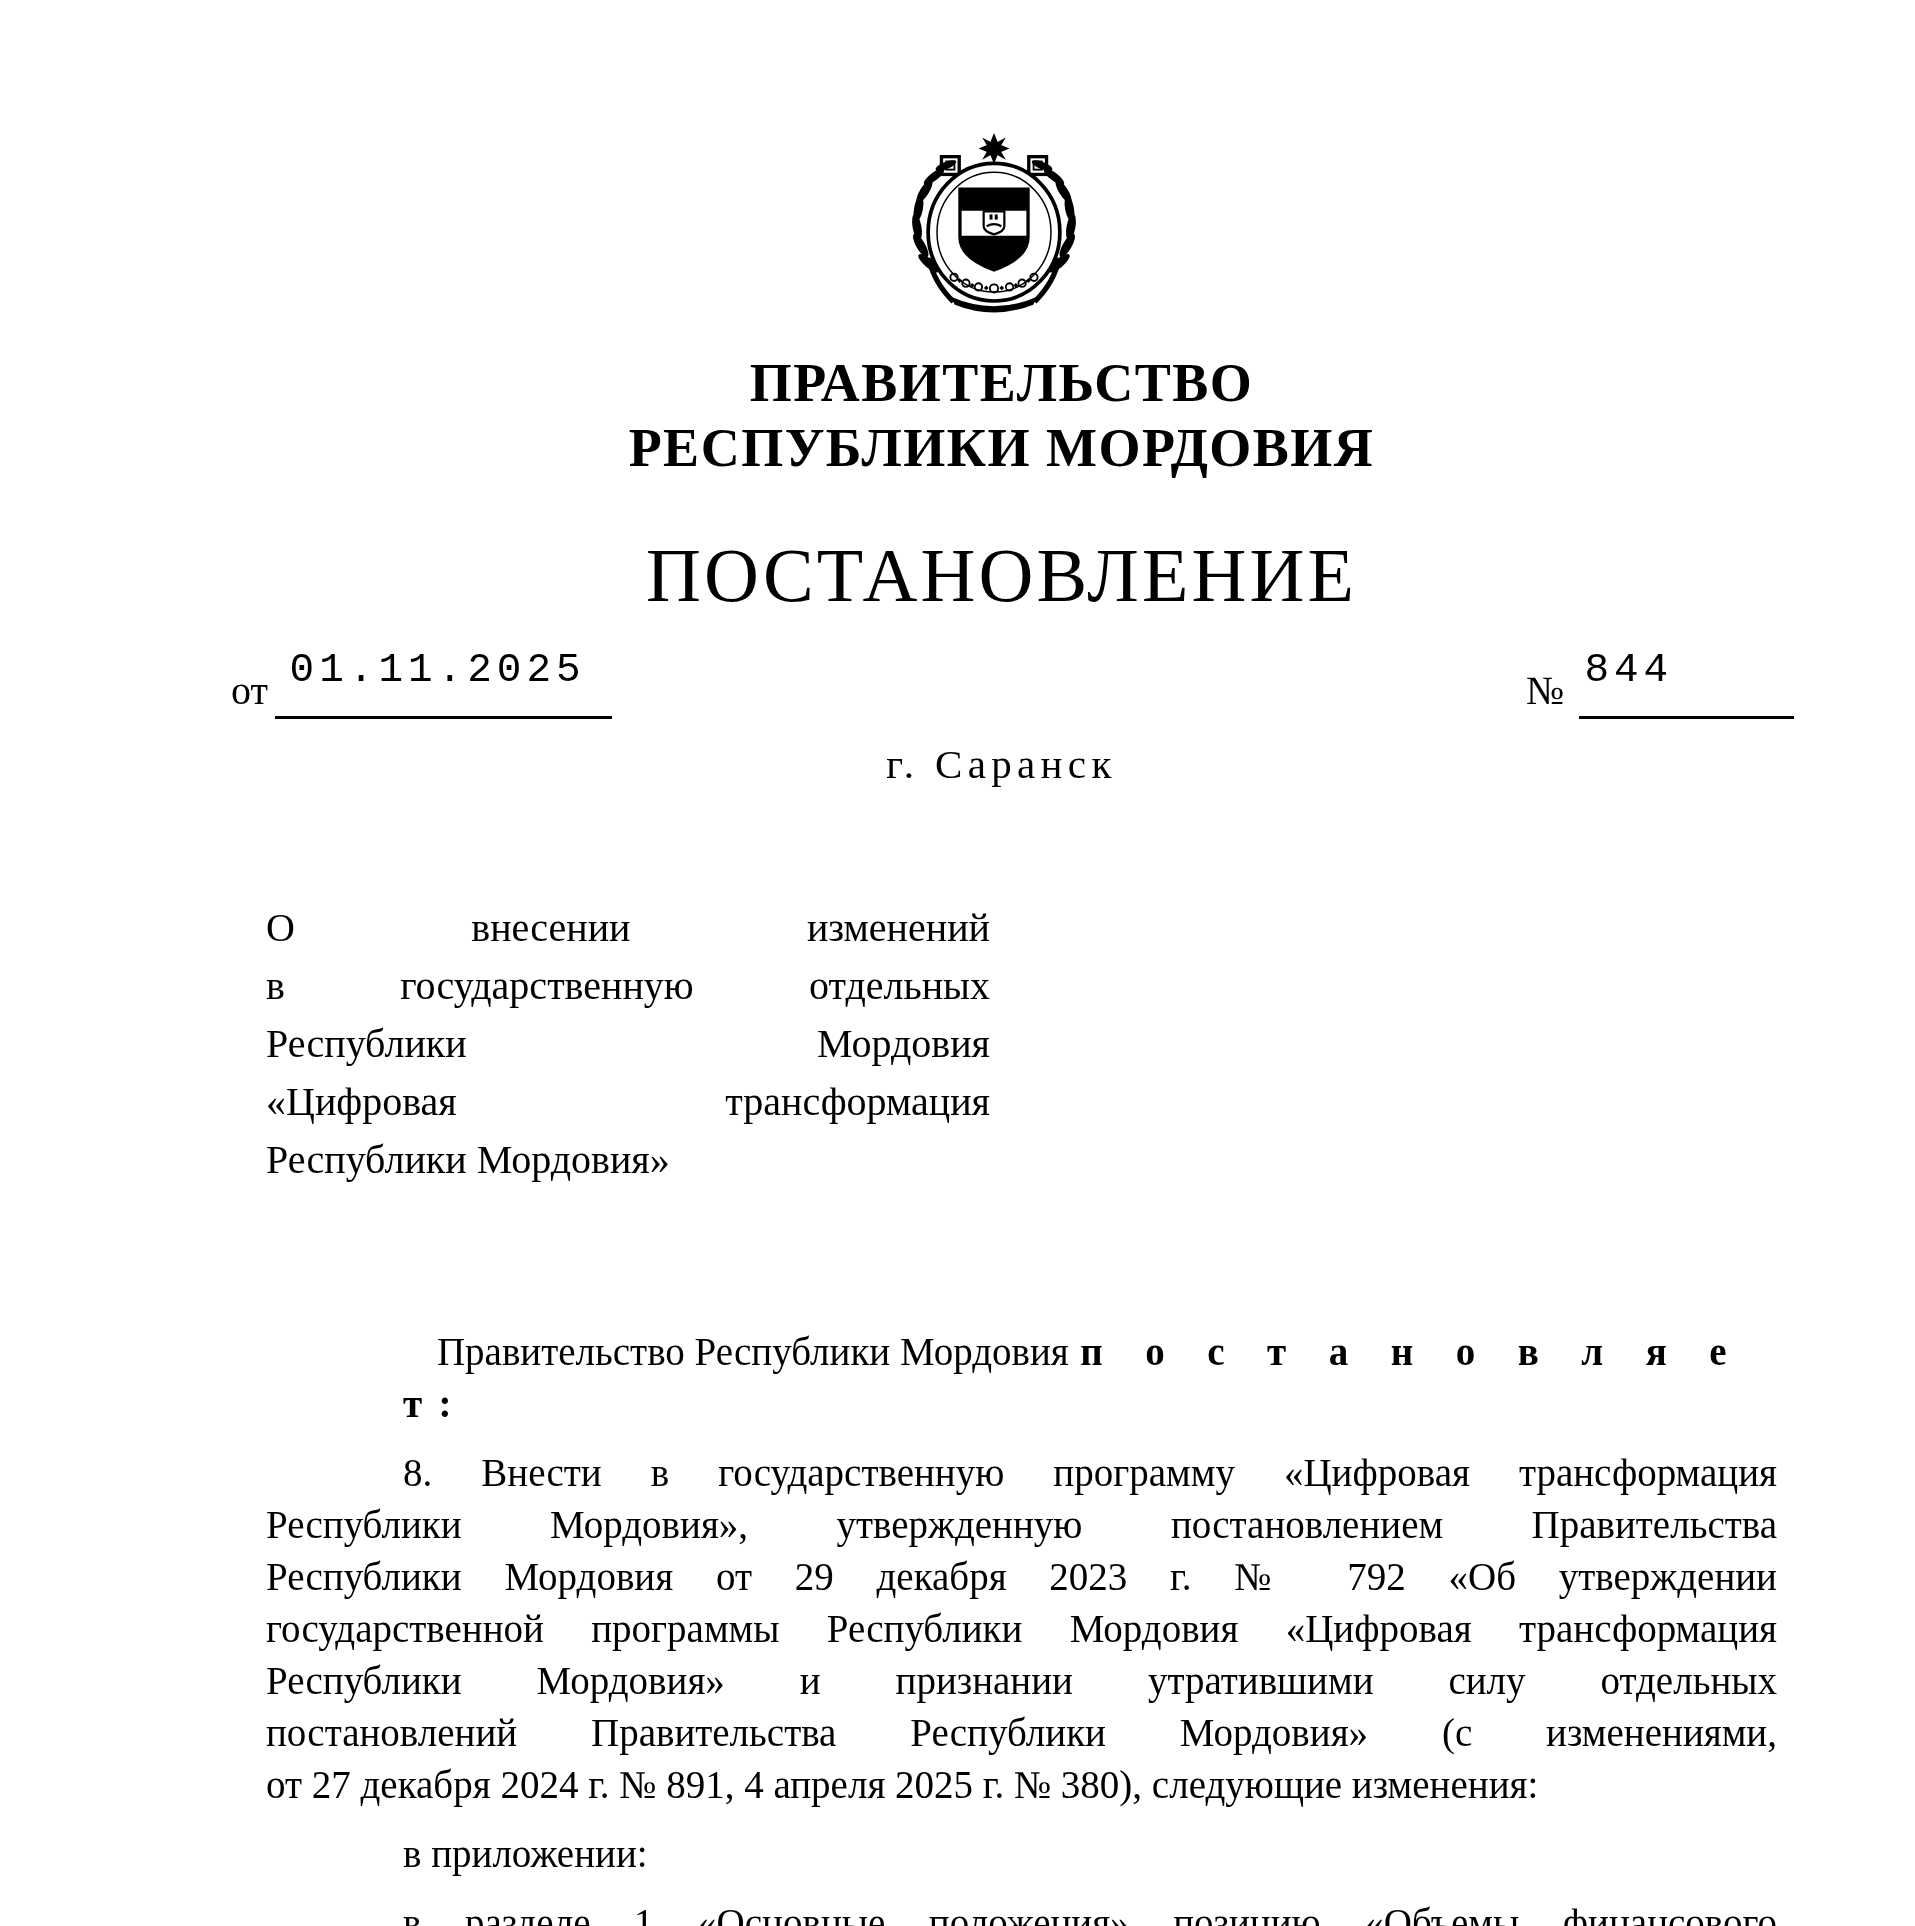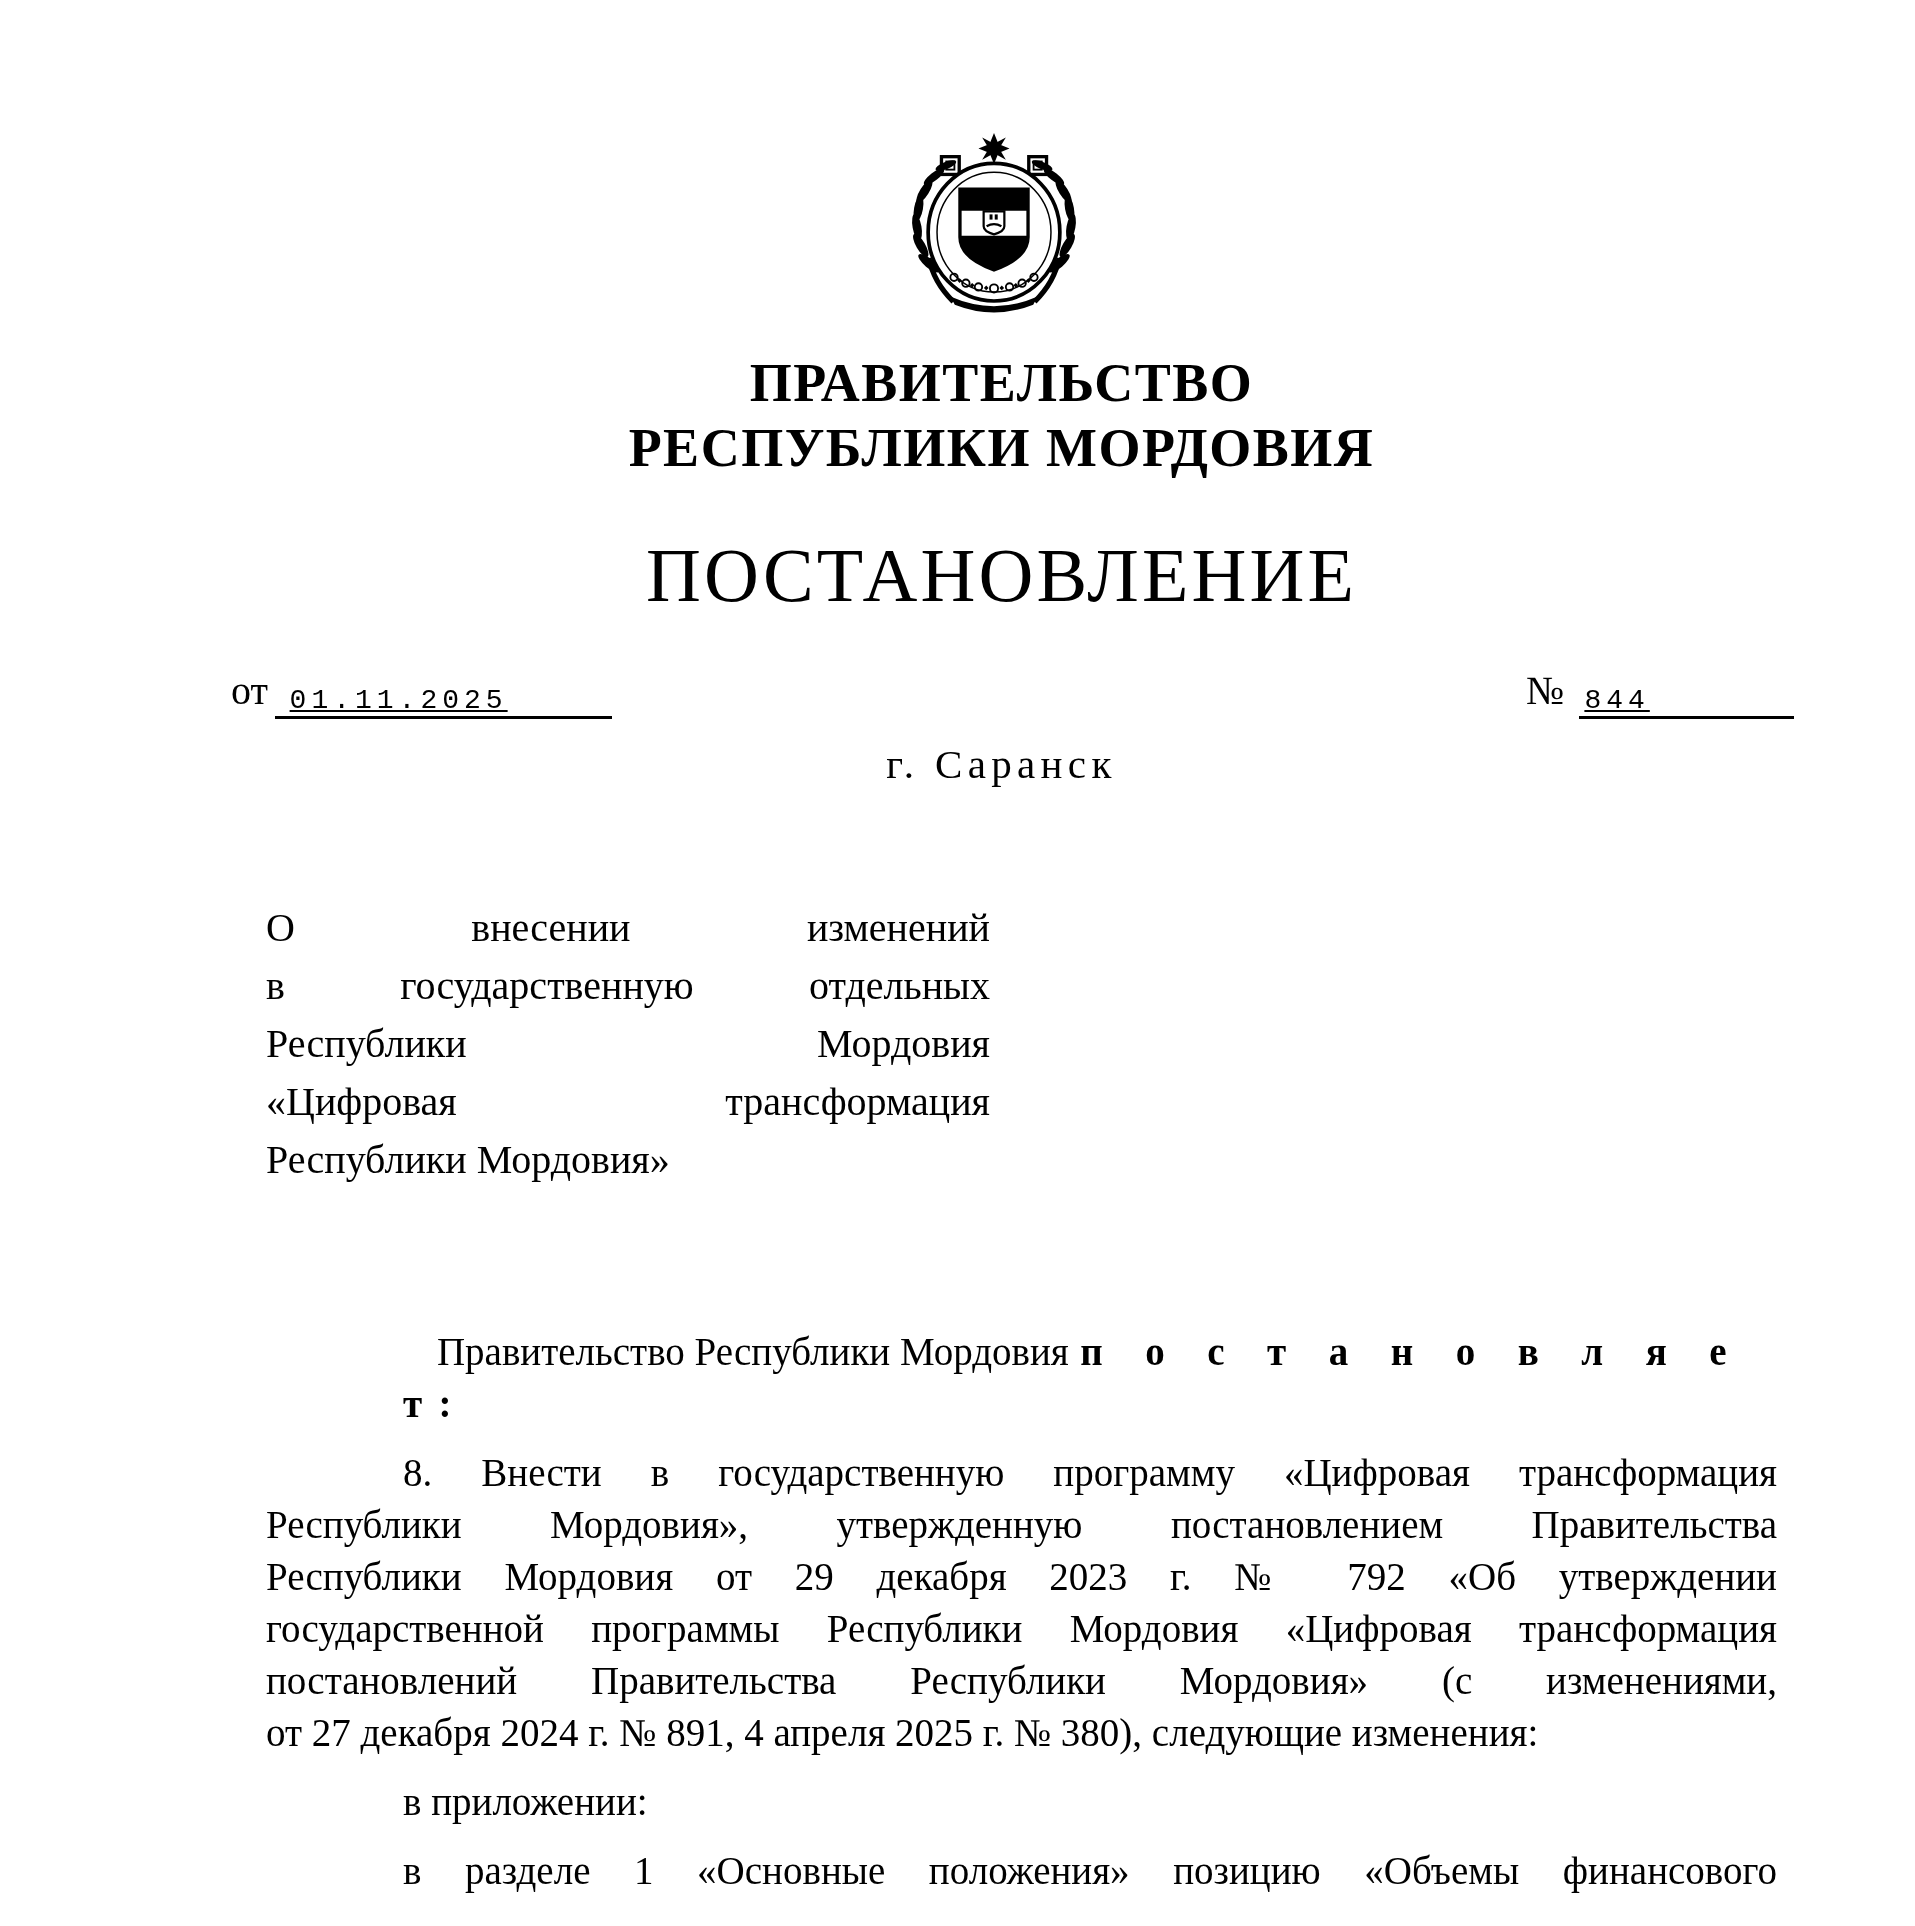--- a/index.html
+++ b/index.html
@@ -29,21 +29,21 @@
   #num-label { left:1526px; }
   .ubox {
     position:absolute; bottom:0; height:58px;
     border-bottom:3.5px solid #000;
     display:flex; align-items:flex-end;
   }
   #datebox { left:275px; width:322px; padding-left:14.6px; }
   #numbox  { left:1579px; width:210px; padding-left:5.4px;margin-top:8px; }
   .mono {
     font-family:"Liberation Mono","DejaVu Sans Mono",monospace;
-    font-size:28px; letter-spacing:5px; padding-bottom:0;text-decoration:underline;
+    font-size:41px; letter-spacing:5px; padding-bottom:23px;
   }
 
   .subject {
     position:absolute; left:266px; top:899px; width:724px;
     font-size:40px; line-height:58px;
   }
   .jl   { text-align:justify; text-align-last:justify; }
   .ll   { text-align:center; text-align-last:left; }
   .indent { padding-left:137px;margin-top:17px; }
 
@@ -151,20 +151,21 @@
   </div>
 
   <div class="bodytext">
     <div class="ll indent">
       <span>Правительство Республики Мордовия</span><span class="spaced">п о с т а н о в л я е т:</span>
     </div>
     <div class="jl indent">8. Внести в государственную программу «Цифровая трансформация</div>
     <div class="jl">Республики Мордовия», утвержденную постановлением Правительства</div>
     <div class="jl">Республики Мордовия от 29 декабря 2023 г. № 792 «Об утверждении</div>
     <div class="jl">государственной программы Республики Мордовия «Цифровая трансформация</div>
+    <div class="jl">Республики Мордовия» и признании утратившими силу отдельных</div>
     <div class="jl">постановлений Правительства Республики Мордовия» (с изменениями,</div>
     <div class="ll">от 27 декабря 2024 г. № 891, 4 апреля 2025 г. № 380), следующие изменения:</div>
     <div class="ll indent">в приложении:</div>
     <div class="jl indent">в разделе 1 «Основные положения» позицию «Объемы финансового</div>
 
   </div>
 
 </div>
 
 

